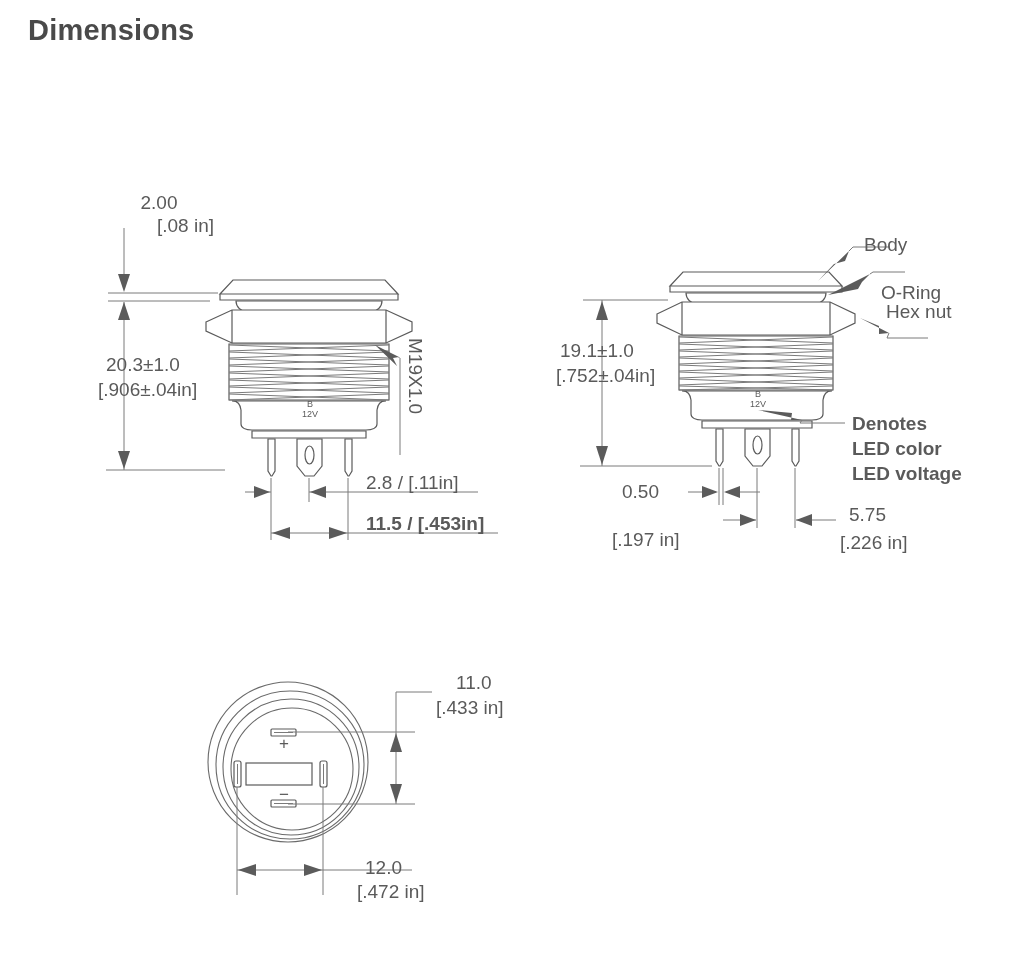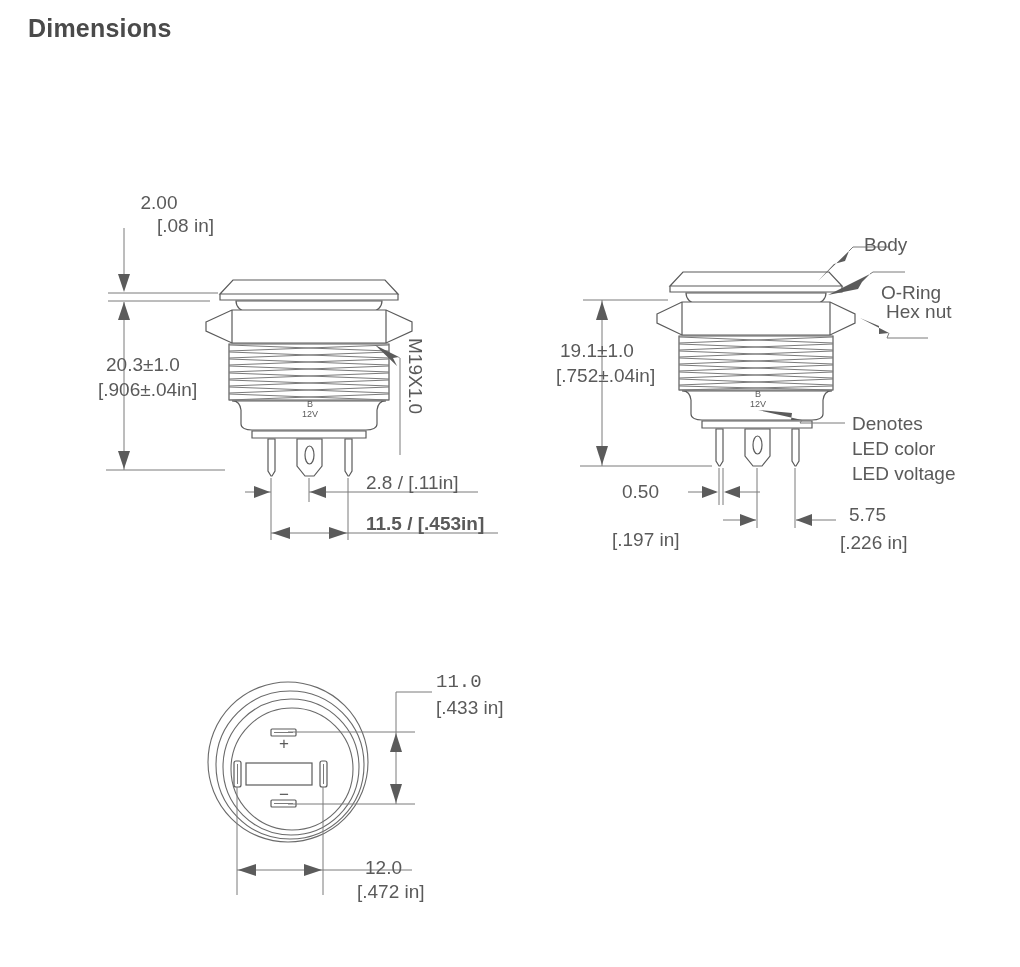--- a/index.html
+++ b/index.html
@@ -4,21 +4,21 @@
 <title>Dimensions</title>
 <style>
   html,body{margin:0;padding:0;background:#ffffff;}
   body{
     width:1020px;height:967px;position:relative;overflow:hidden;
     font-family:"Liberation Sans","DejaVu Sans",sans-serif;
     color:#5a5a5a;
   }
   #page-title{
     position:absolute;left:28px;top:14px;
-    font-size:25px;font-weight:bold;color:#4a4a4a;letter-spacing:.2px;
+    font-size:29px;font-weight:bold;color:#4a4a4a;letter-spacing:.2px;
   }
   .dwg{position:absolute;left:0;top:0;width:1020px;height:967px;pointer-events:none;}
   .lbl{position:absolute;font-size:19px;color:#5a5a5a;white-space:pre;line-height:25px;}
   .lbl.tiny{font-size:9px;line-height:10px;text-align:center;}
   .rot{transform-origin:0 0;transform:rotate(90deg);}
   .ctr{text-align:center;}
 </style>
 </head>
 <body>
 
@@ -230,27 +230,27 @@
 
 <div class="lbl" style="left:622px;top:479px;">0.50</div>
 <div class="lbl" style="left:612px;top:503px;margin-top:24px;">[.197 in]</div>
 
 <div class="lbl" style="left:849px;top:502px;">5.75</div>
 <div class="lbl" style="left:840px;top:530px;">[.226 in]</div>
 
 <div class="lbl" style="left:864px;top:232px;">Body</div>
 <div class="lbl" style="left:881px;top:266px;margin-top:14px;">O-Ring</div>
 <div class="lbl" style="left:886px;top:299px;">Hex nut</div>
-<div class="lbl" style="left:852px;top:411px;white-space:pre-line;">Denotes
+<div class="lbl" style="left:852px;top:411px;white-space:pre-line;font-weight:bold;">Denotes
 LED color
 LED voltage</div>
 
 <div class="lbl tiny" style="left:742px;top:389px;width:32px;">B</div>
 <div class="lbl tiny" style="left:742px;top:399px;width:32px;">12V</div>
 
-<div class="lbl" style="left:436px;top:670px;font-family:Liberation Mono, monospace;">11.0</div>
+<div class="lbl" style="left:456px;top:670px;">11.0</div>
 <div class="lbl" style="left:436px;top:695px;">[.433 in]</div>
 
 <div class="lbl" style="left:365px;top:855px;">12.0</div>
 <div class="lbl" style="left:357px;top:879px;">[.472 in]</div>
 
 <div class="lbl ctr" style="left:268px;top:731px;width:32px;font-size:17px;">+</div>
 <div class="lbl ctr" style="left:268px;top:782px;width:32px;font-size:17px;">−</div>
 
 </body></html>

